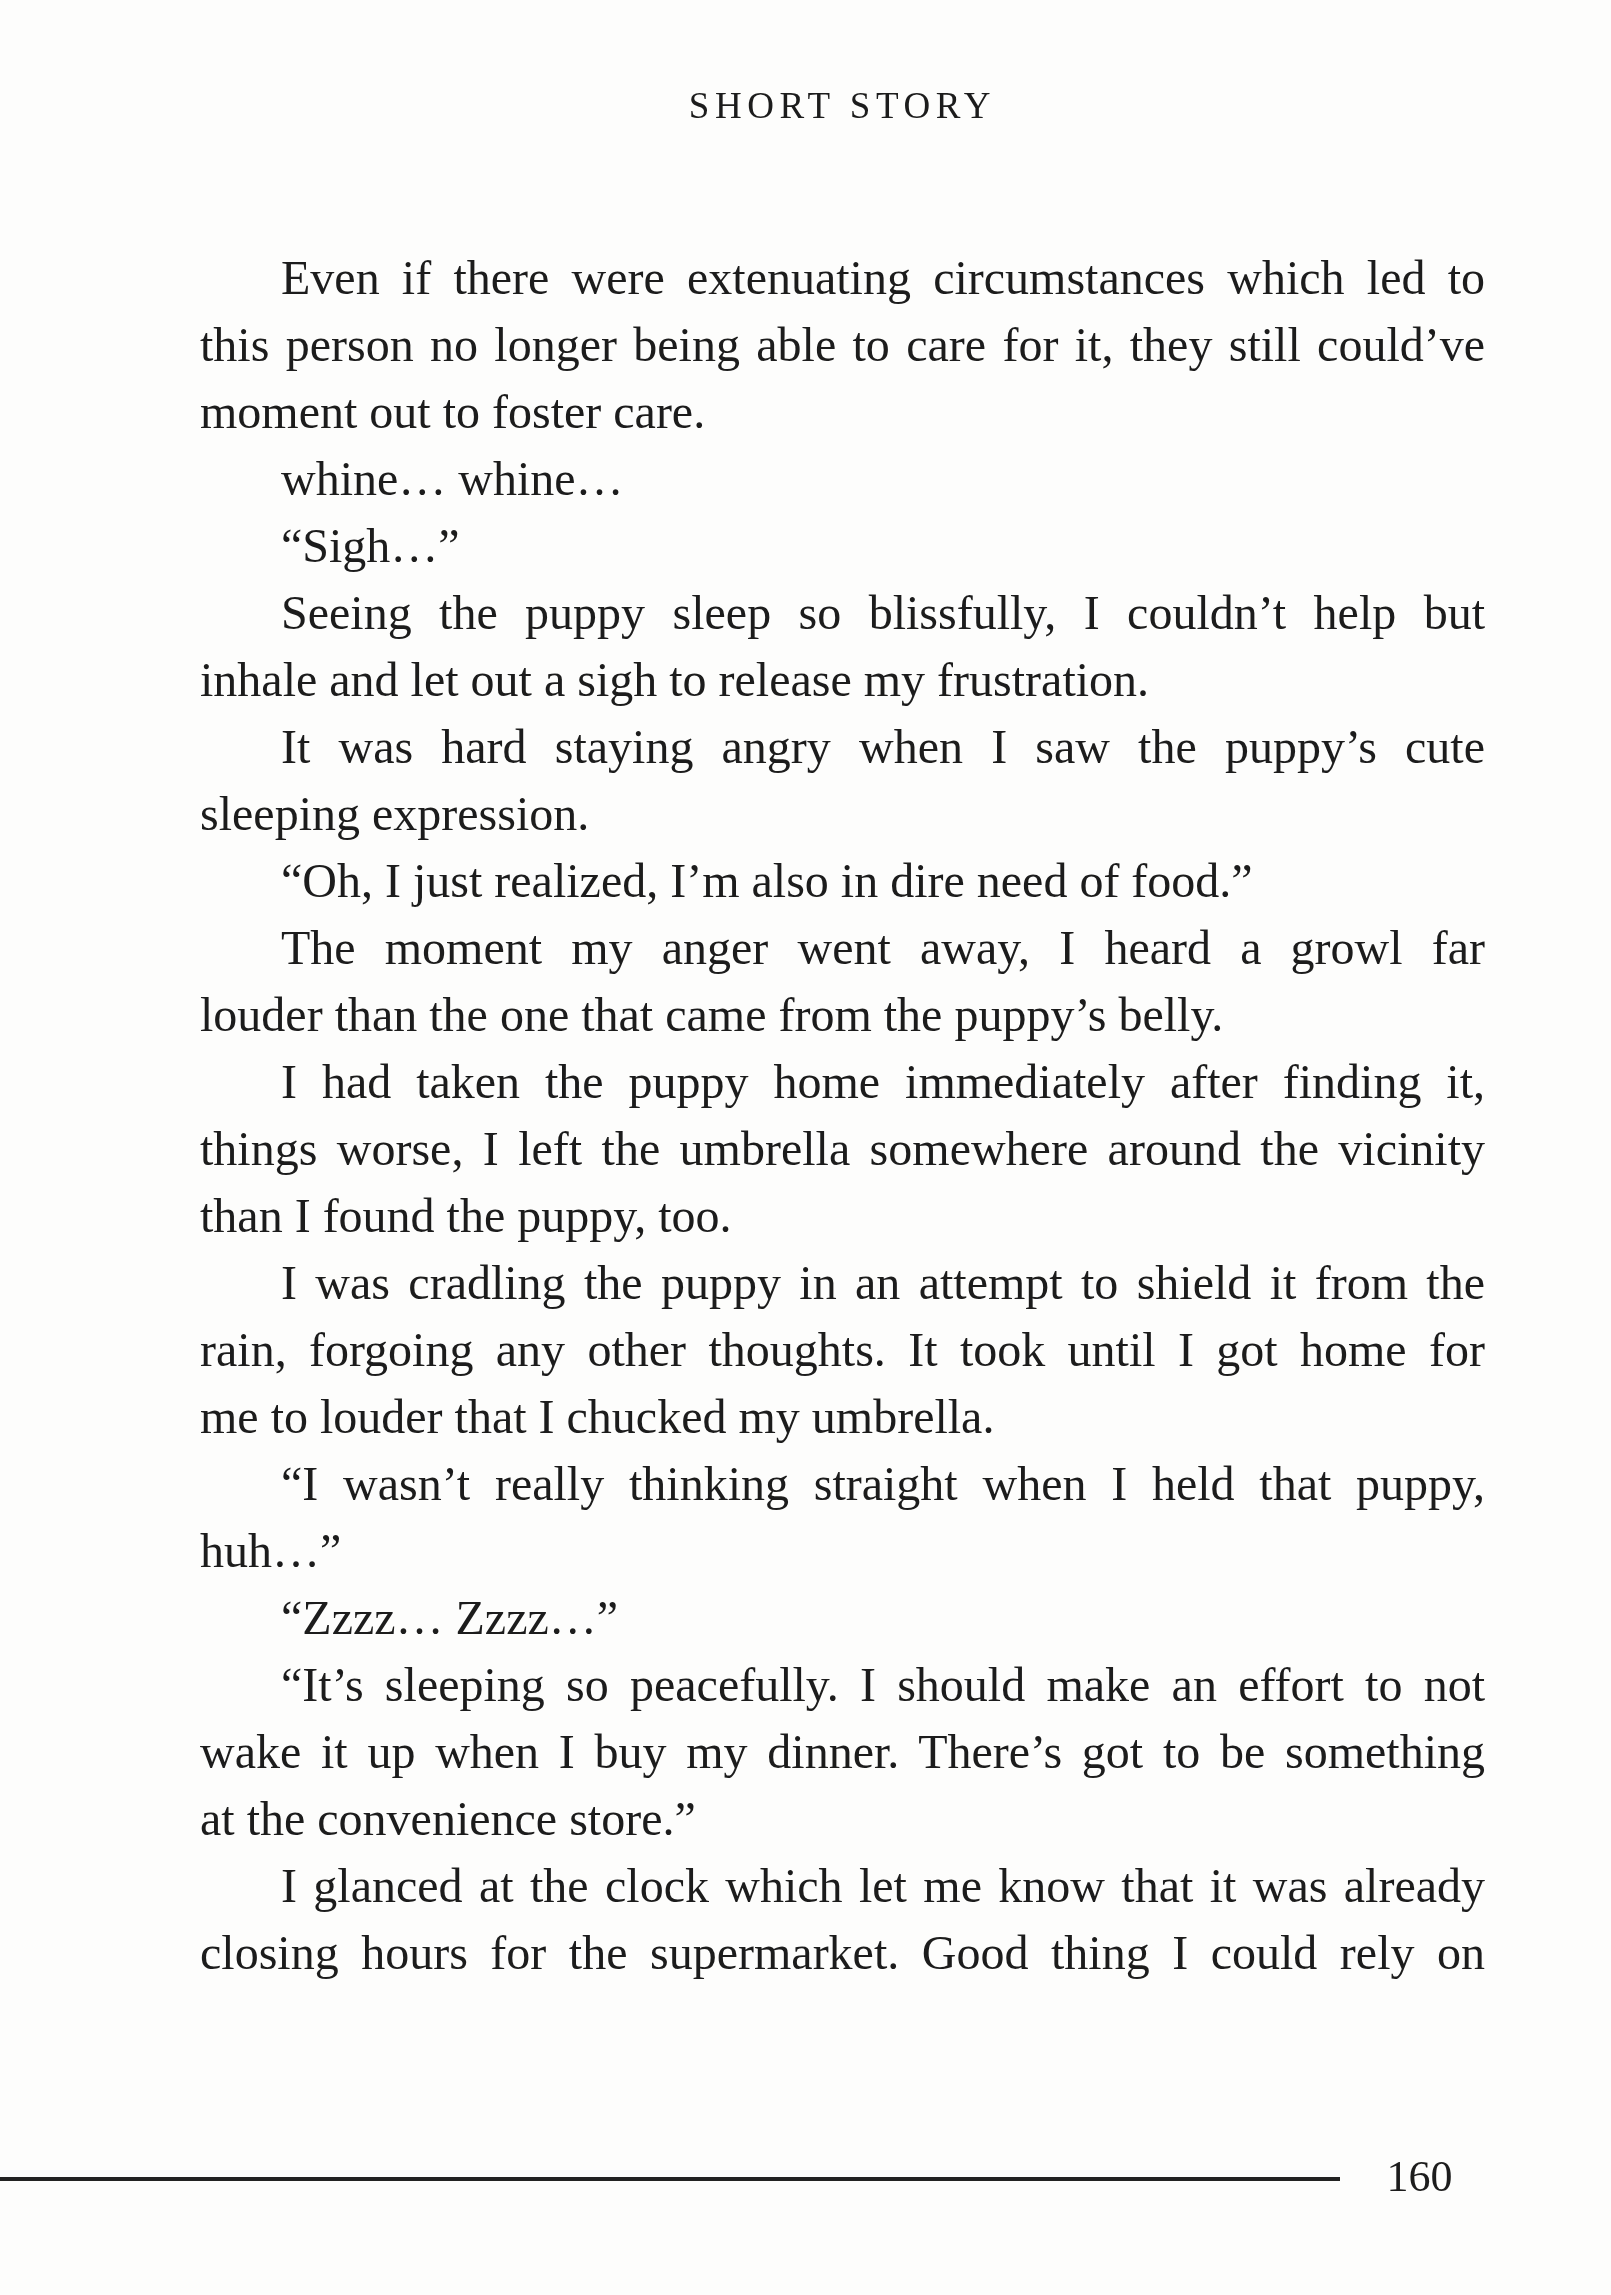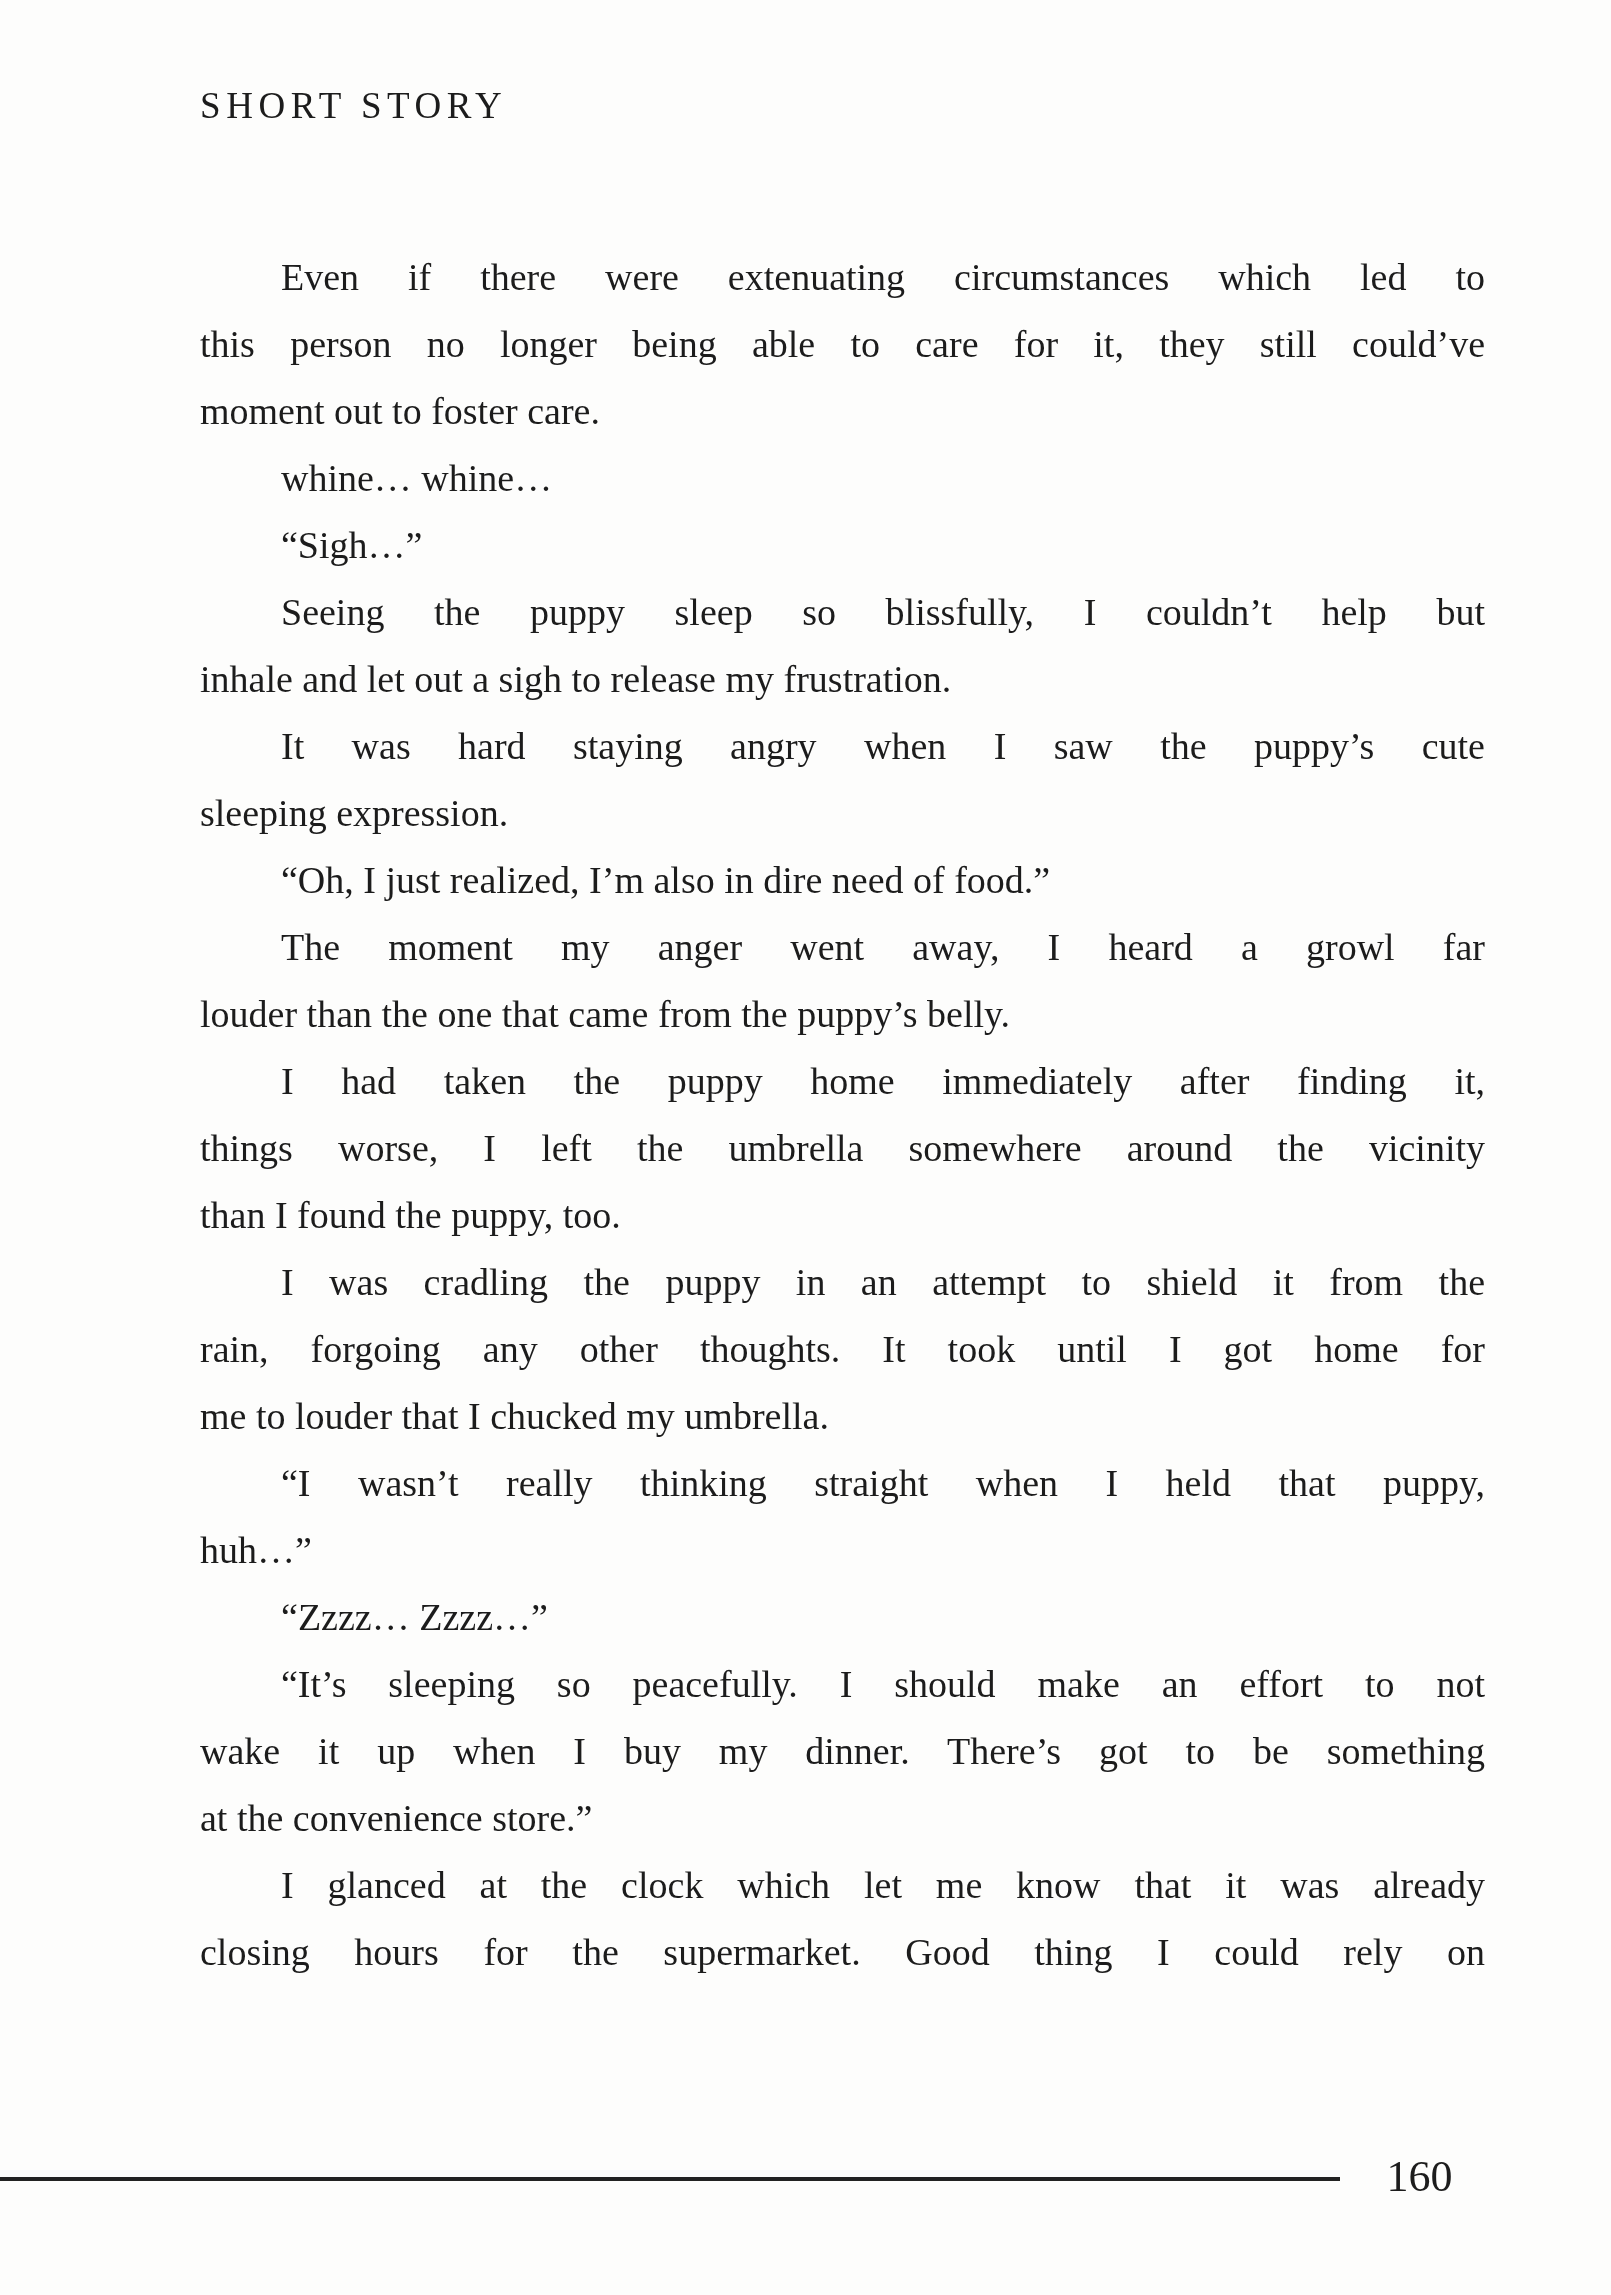--- a/index.html
+++ b/index.html
@@ -15,32 +15,32 @@
   .page {
     position: absolute;
     inset: 0;
     overflow: hidden;
   }
   .running-header {
     position: absolute;
     top: 87px;
     left: 200px;
     width: 1285px;
-    text-align: left;
+    text-align: center;
     font-size: 37px;
     letter-spacing: 0.15em;
     line-height: 1;
     white-space: nowrap;
   }
   .story {
     position: absolute;
     top: 244px;
     left: 200px;
     width: 1285px;
-    font-size: 38px;
+    font-size: 48px;
     line-height: 67px;
   }
   .line {
     text-align: justify;
     text-justify: inter-word;
   }
   .line.j {
     
     text-align-last: justify;
   }

